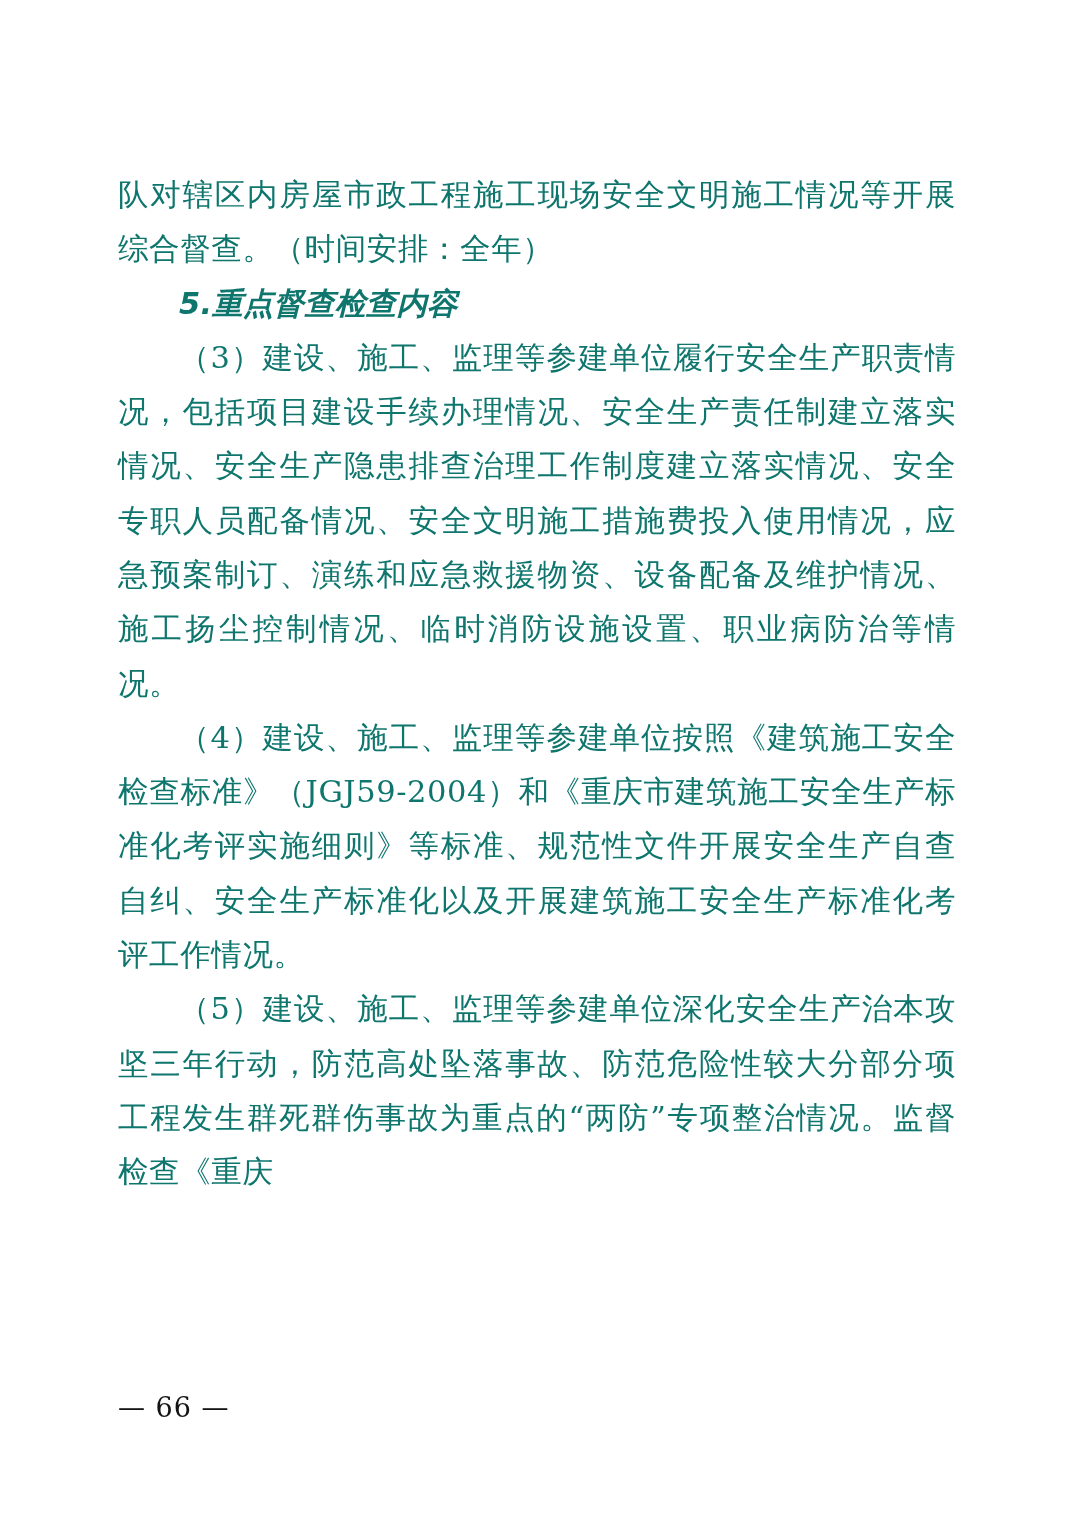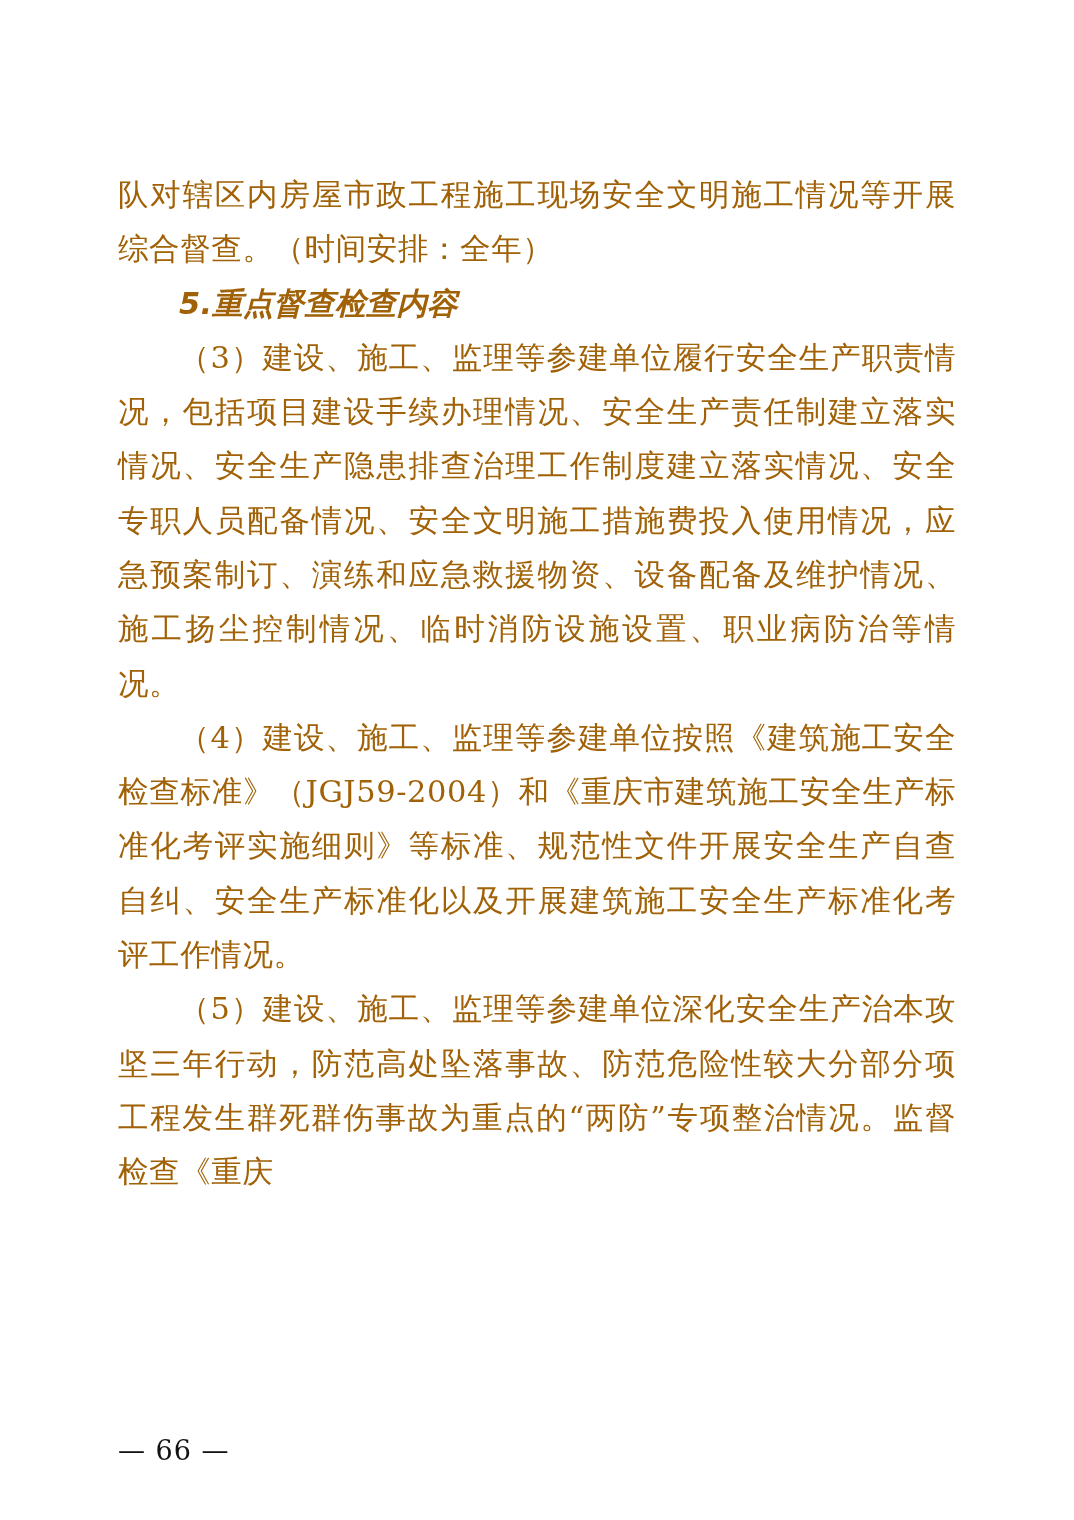--- a/index.html
+++ b/index.html
@@ -29,21 +29,21 @@
     top: 168px;
     width: 838px;
   }
   p {
     margin: 0;
     font-size: 30.5px;
     line-height: 1.78;
     text-align: justify;
     text-justify: inter-ideograph;
     letter-spacing: 0.6px;
-    color: #a16207;
+    color: #0f766e;
   }
   p.continued {
     text-indent: 0;
   }
   p.indent {
     text-indent: 2em;
   }
   p.heading {
     text-indent: 2em;
     font-weight: bold;
@@ -55,21 +55,20 @@
     position: absolute;
     left: 118px;
     top: 1392px;
     width: 838px;
     font-size: 27px;
     color: #131313;
     letter-spacing: 1px;
   }
   .footer .pagenum {
     display: inline-block;
-    margin-top: 43px;
   }
 </style>
 </head>
 <body>
 
 <div class="page">
   <div class="content">
 
     <p class="continued">队对辖区内房屋市政工程施工现场安全文明施工情况等开展综合督查。（时间安排：全年）</p>
 

